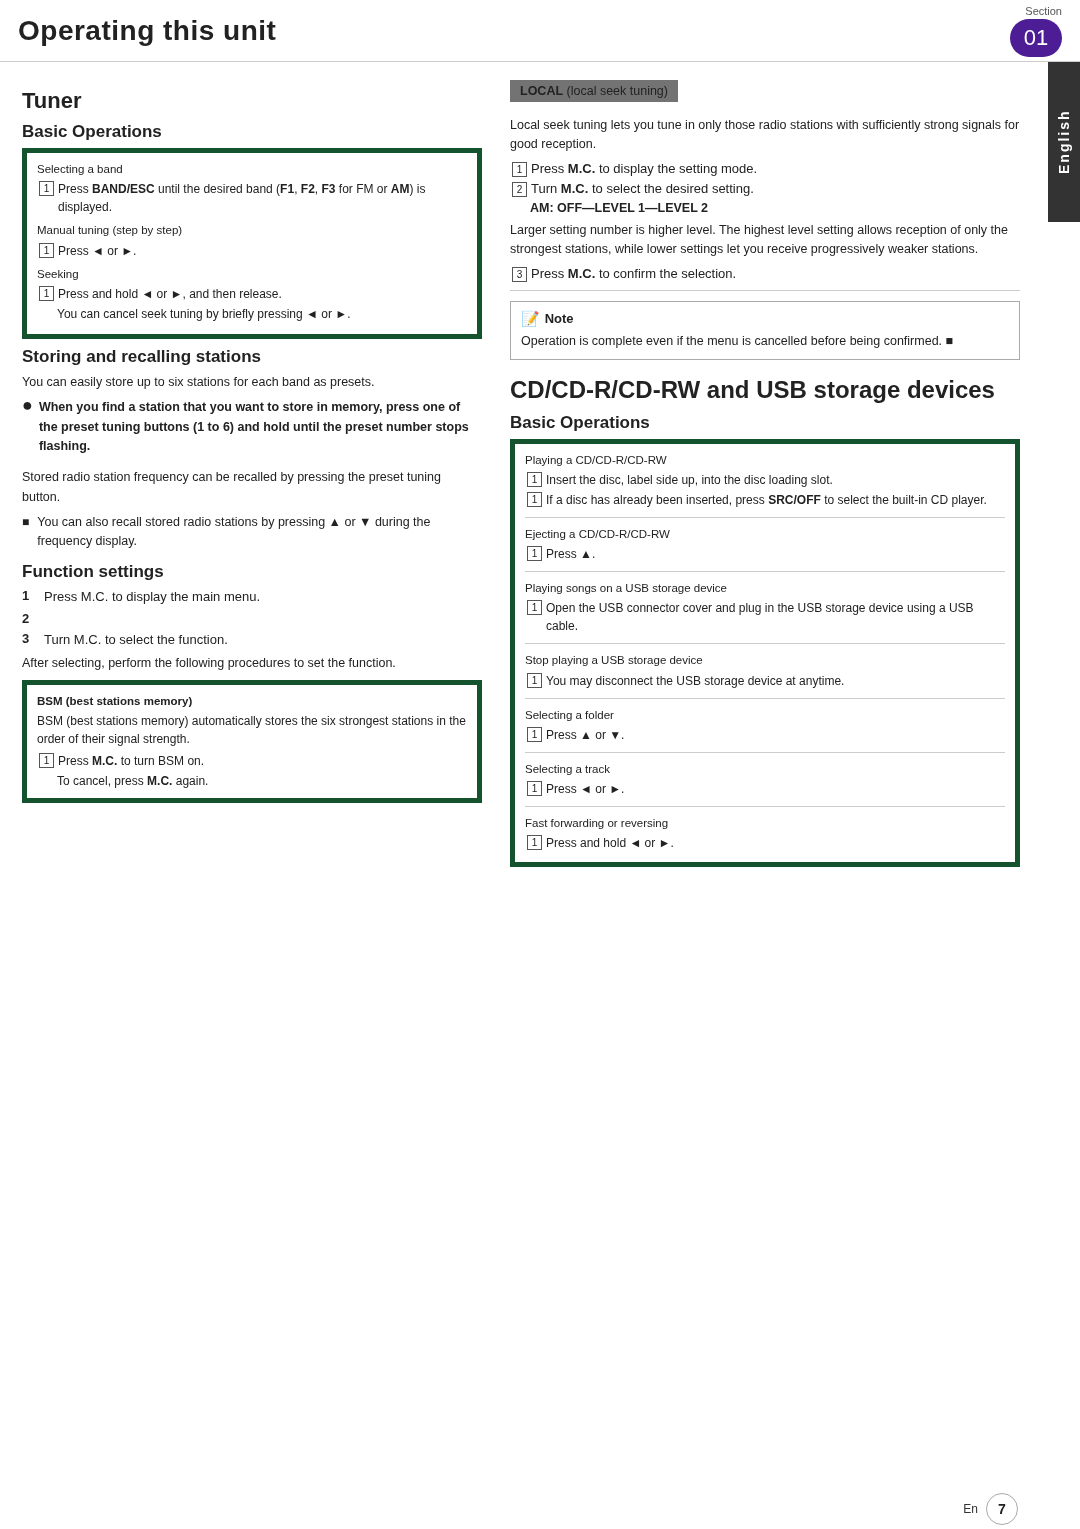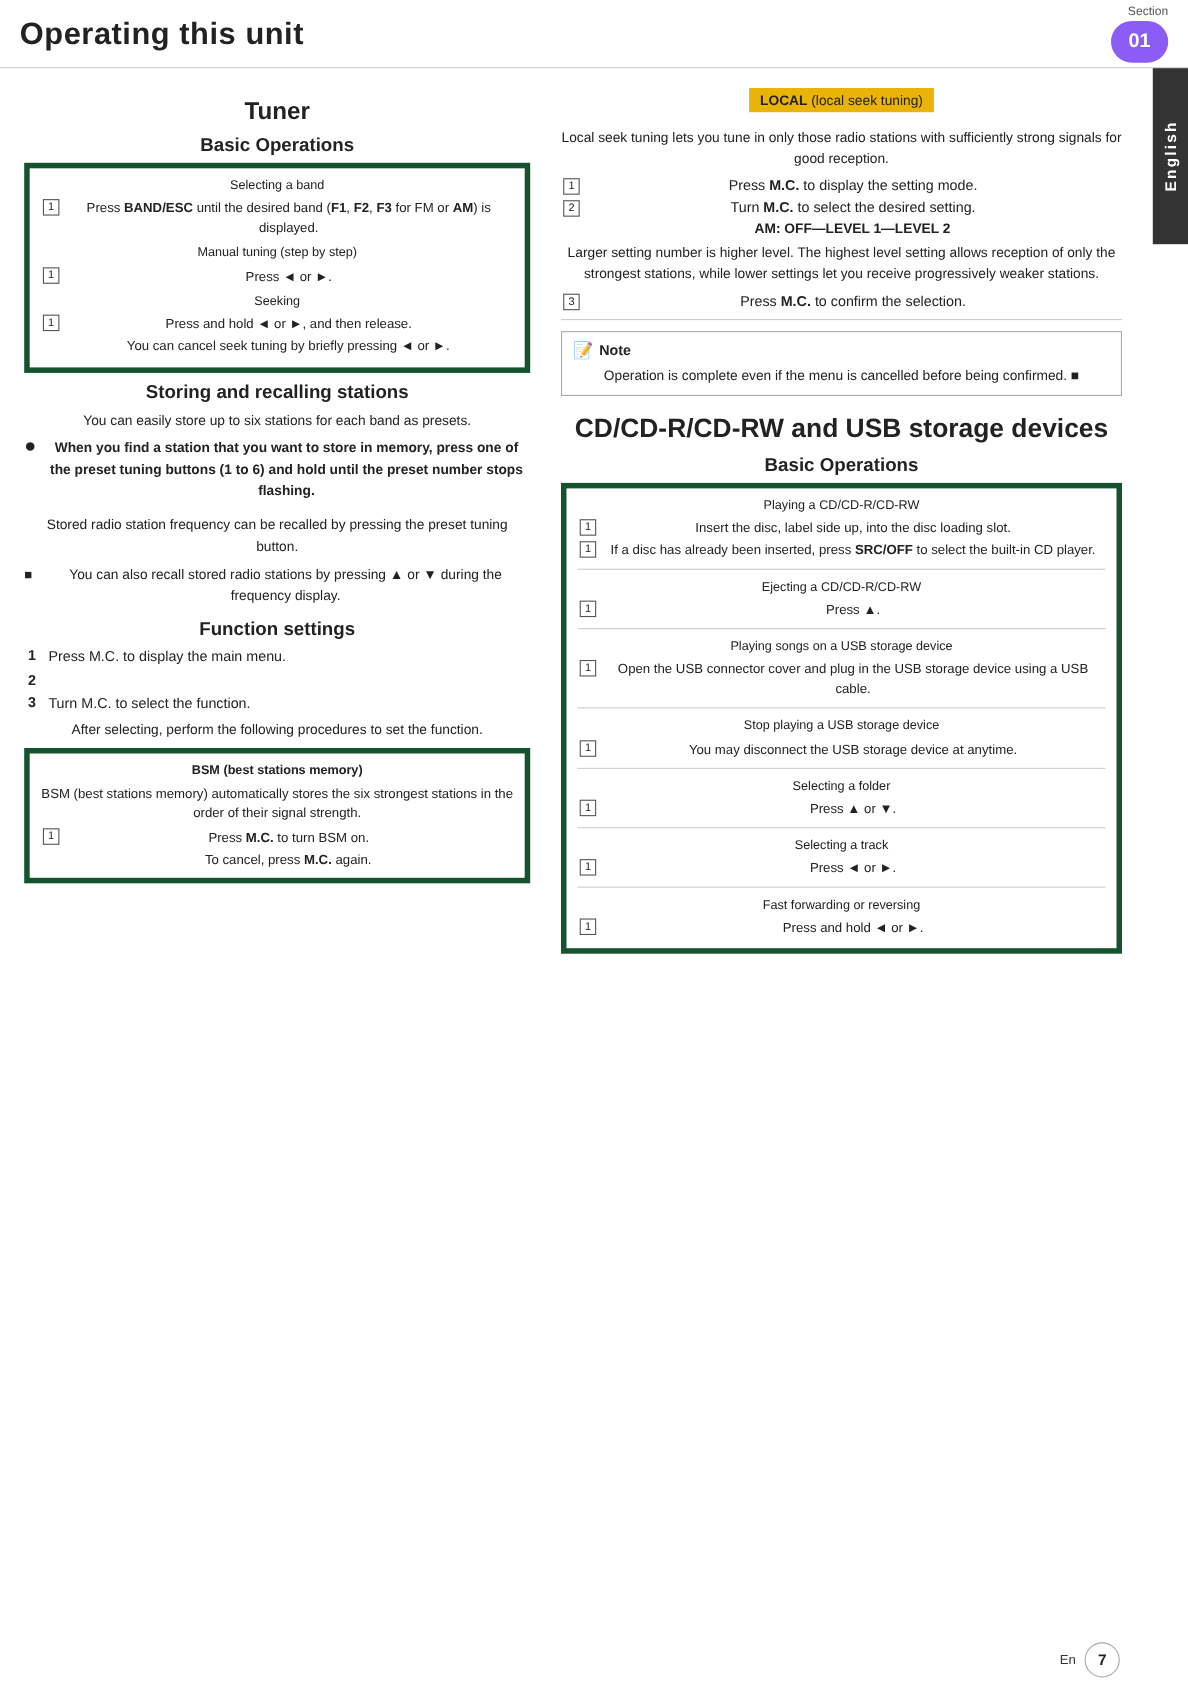--- a/index.html
+++ b/index.html
@@ -33,24 +33,24 @@
       display: flex;
       flex-direction: column;
       align-items: flex-end;
       gap: 2px;
     }
     .section-label {
       font-size: 11px;
       color: #555;
     }
     .section-number {
-      background: #8b5cf6;
+      background: #4c1d95;
       color: #fff;
-      font-size: 18px;
-      font-weight: bold;
+      font-size: 22px;
+      font-weight: normal;
       width: 52px;
       height: 38px;
       display: flex;
       align-items: center;
       justify-content: center;
       border-radius: 20px 20px 20px 20px;
     }
 
     
     .side-tab {
@@ -72,21 +72,20 @@
       align-items: center;
       justify-content: center;
     }
 
     
     .content {
       display: flex;
       flex-direction: row;
       padding: 18px 22px 18px 22px;
       gap: 28px;
-      text-align: center;
     }
 
     .left-col {
       flex: 0 0 460px;
       max-width: 460px;
     }
     .right-col {
       flex: 1;
       padding-right: 38px;
     }
@@ -189,21 +188,21 @@
       flex-shrink: 0;
       min-width: 14px;
     }
     .fn-step-text {
       font-size: 13px;
       line-height: 1.4;
     }
 
     
     .local-label-box {
-      background: #eab308;
+      background: #737373;
       padding: 4px 10px;
       font-size: 12.5px;
       font-weight: bold;
       margin-bottom: 7px;
       display: inline-block;
     }
     .local-label-box .local-normal {
       font-weight: normal;
     }
 

